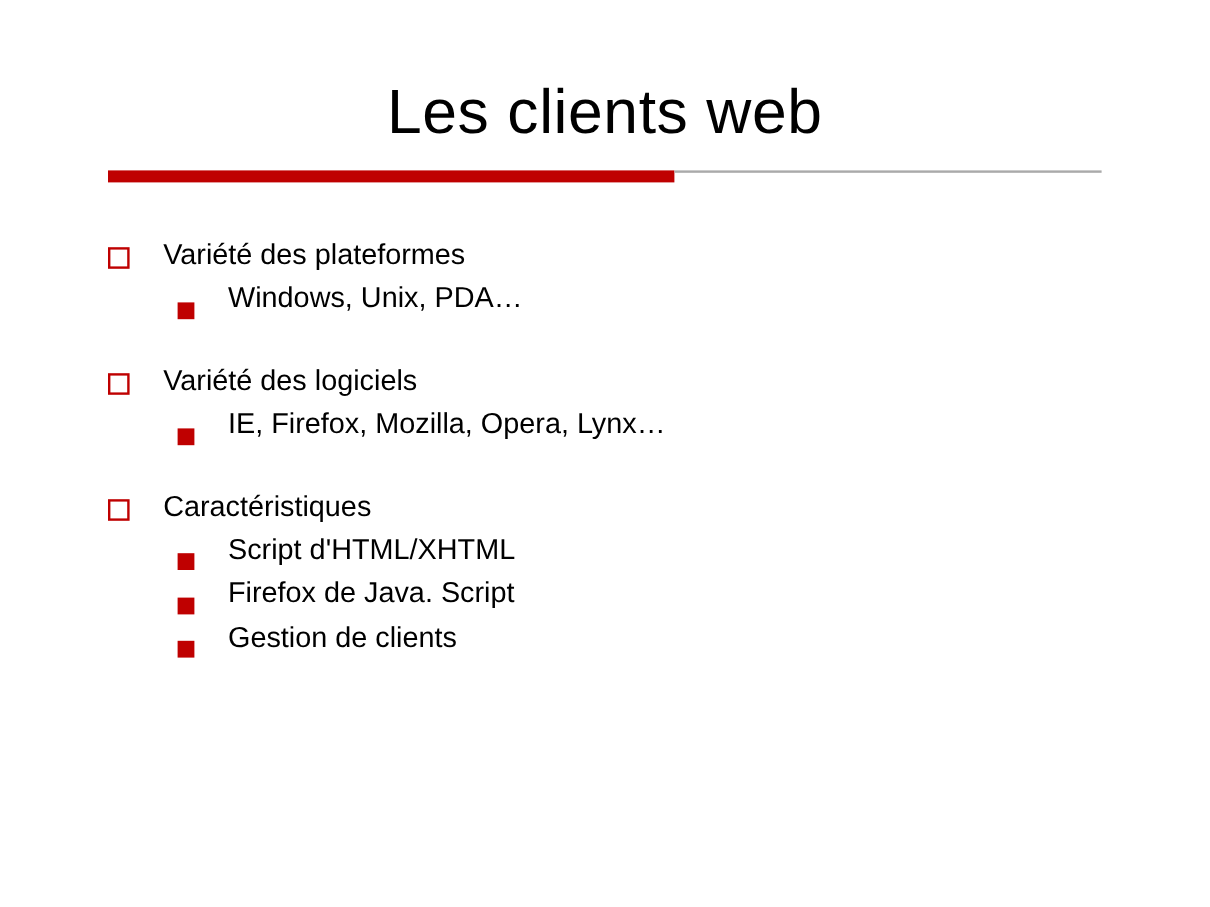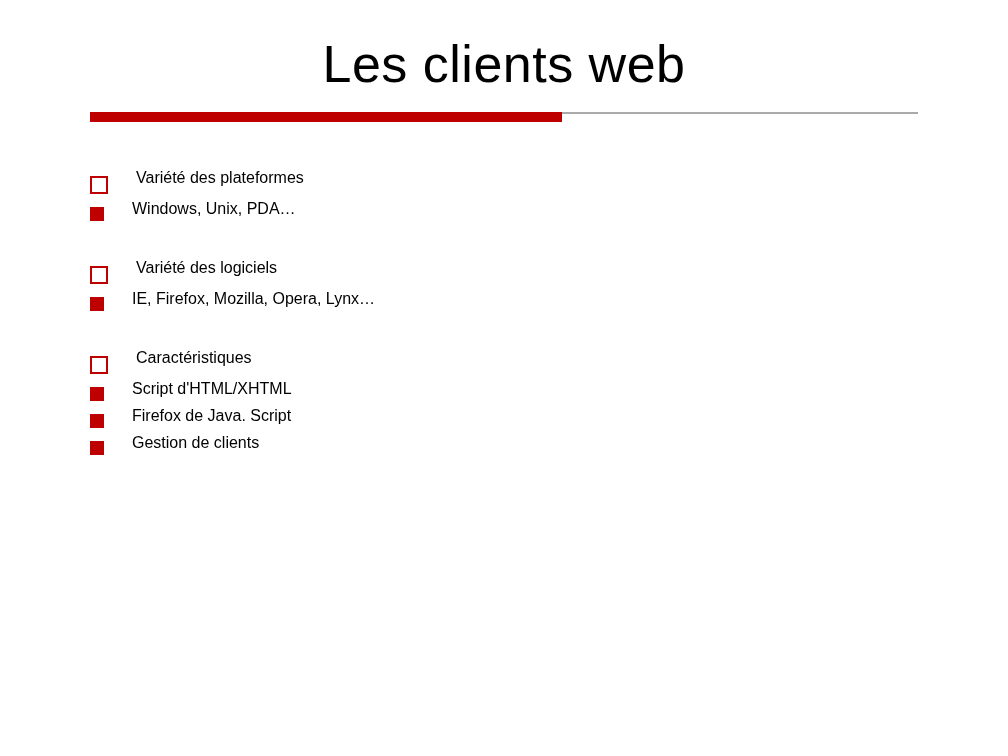--- a/index.html
+++ b/index.html
@@ -6,21 +6,21 @@
       margin: 0;
       padding: 0;
       width: 1008px;
       height: 756px;
       font-family: Verdana, Geneva, sans-serif;
       background: #fff;
       color: #000;
     }
     .slide {
       box-sizing: border-box;
-      padding: 34px 90px 40px 90px;
+      padding: 64px 90px 40px 90px;
     }
     .title {
       text-align: center;
       font-size: 52px;
       font-weight: 400;
       margin: 0 0 18px 0;
       letter-spacing: 0.5px;
     }
     .divider {
       height: 10px;
@@ -29,35 +29,36 @@
     }
     .divider .red {
       flex: 0 0 57%;
       background: #bf0000;
     }
     .divider .gray {
       border-top: 2px solid #aaa;
       flex: 1;
     }
     .content {
-      font-size: 16px;
+      font-size: 24px;
       line-height: 1.35;
       padding-left: 0;
     }
     .group {
       margin-bottom: 36px;
     }
     .item-l1 {
       display: flex;
       align-items: flex-start;
       margin-bottom: 4px;
     }
     .item-l2 {
       display: flex;
-      align-items: flex-start;
+      align-items: flex-end;
+      margin-left: 58px;
       margin-bottom: 4px;
     }
     .bul {
       display: inline-block;
       flex: 0 0 auto;
       margin-right: 28px;
     }
     .bul-open {
       width: 14px;
       height: 14px;

